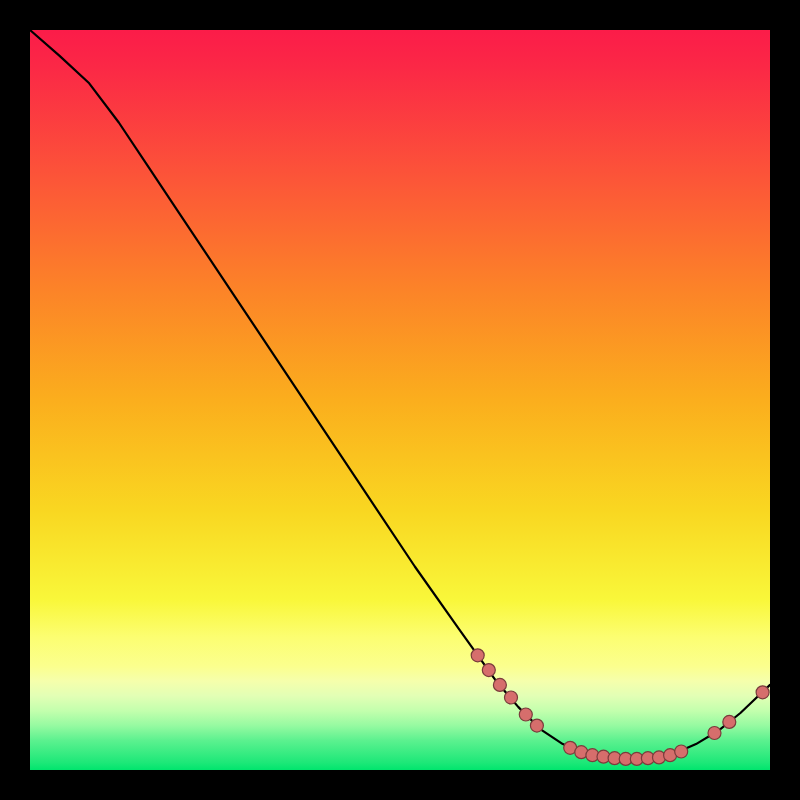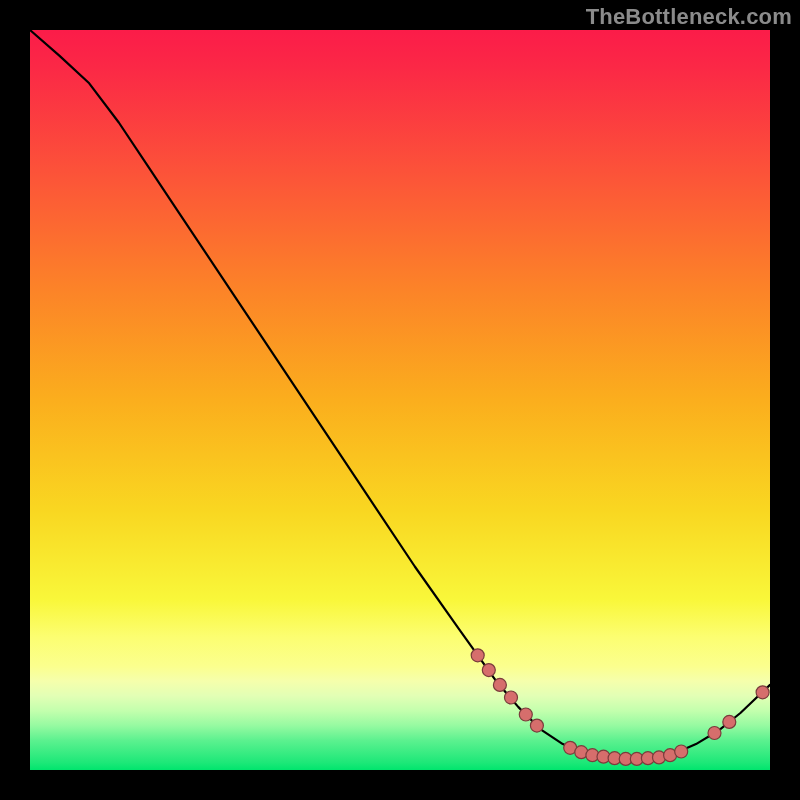--- a/index.html
+++ b/index.html
@@ -102,14 +102,13 @@
           <circle class="dot" cx="617.9" cy="728.2" r="6.5"></circle>
           <circle class="dot" cx="629.0" cy="727.4" r="6.5"></circle>
           <circle class="dot" cx="640.1" cy="725.2" r="6.5"></circle>
           <circle class="dot" cx="651.2" cy="721.5" r="6.5"></circle>
           <circle class="dot" cx="684.5" cy="703.0" r="6.5"></circle>
           <circle class="dot" cx="699.3" cy="691.9" r="6.5"></circle>
           <circle class="dot" cx="732.6" cy="662.3" r="6.5"></circle>
         </g>
     </svg>
   </div>
-  <div class="watermark">TheBottleneck.com</div>
 </div>
 
 </body></html>

